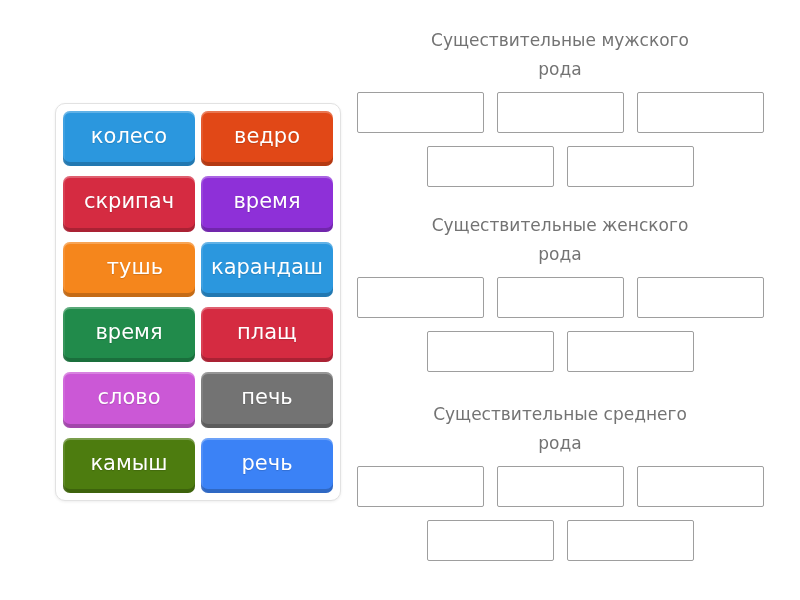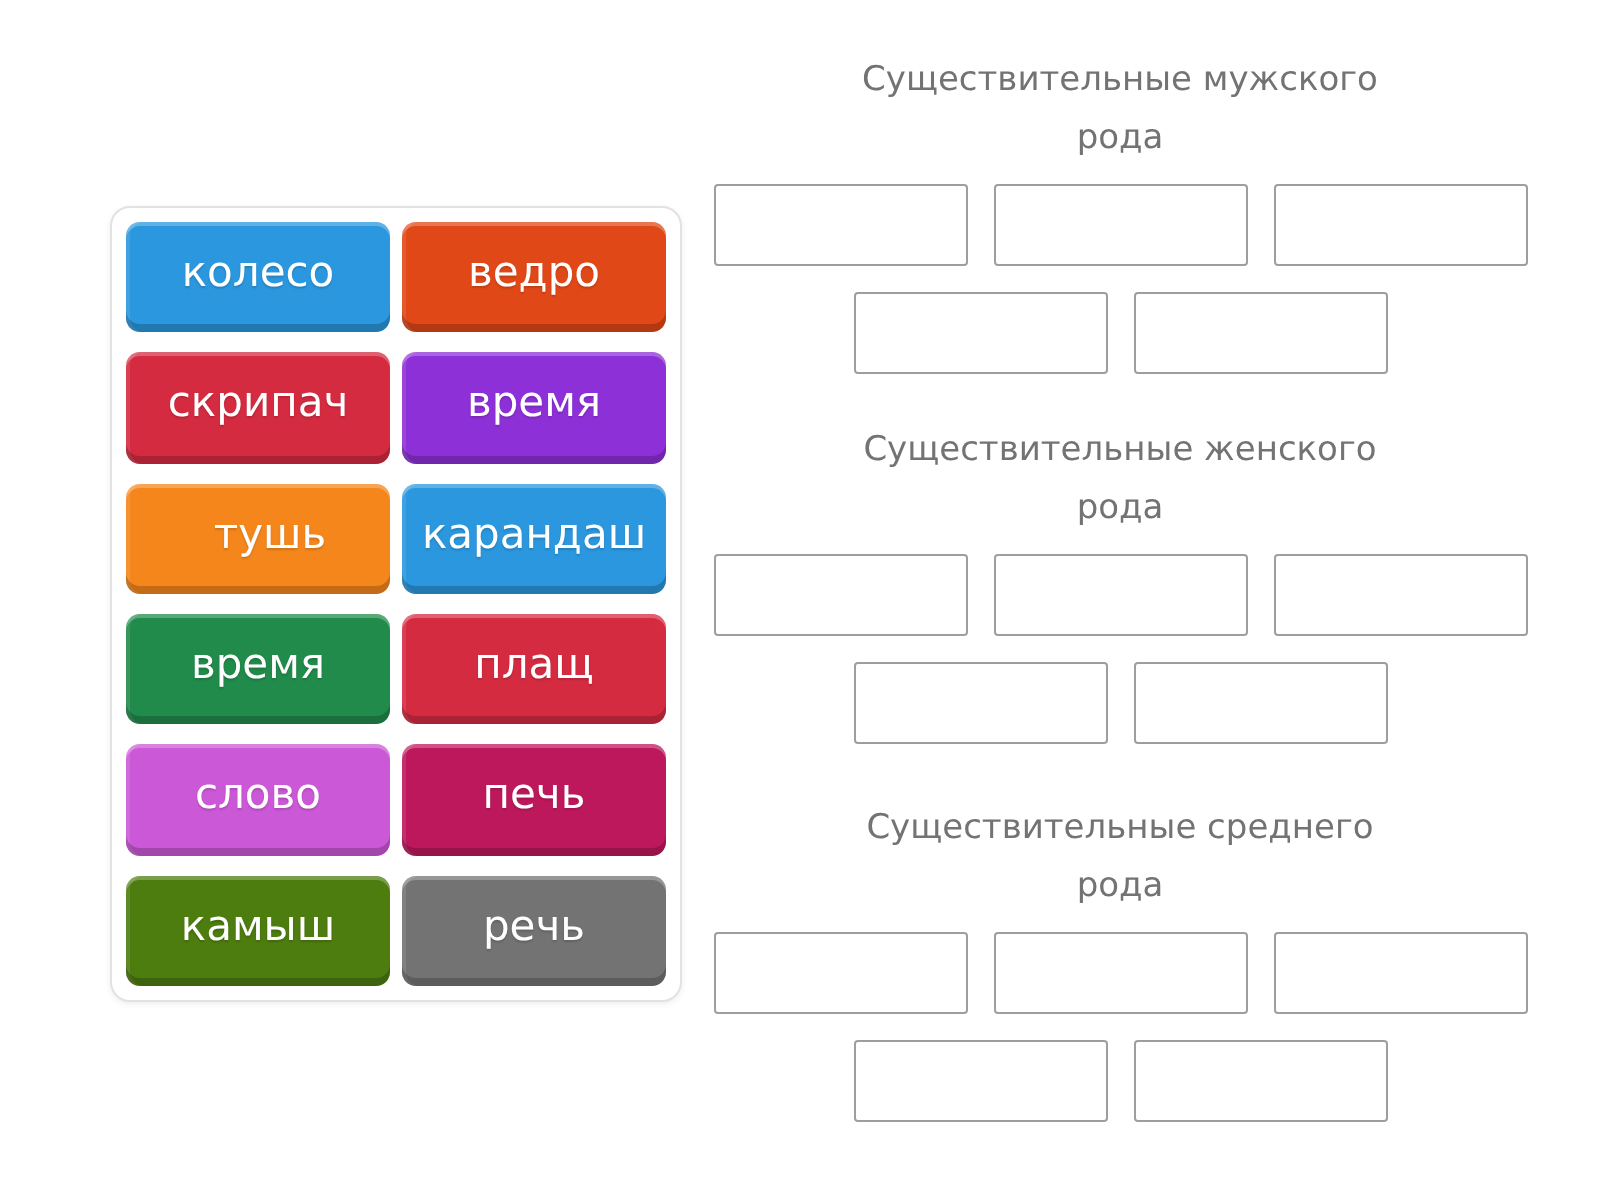--- a/index.html
+++ b/index.html
@@ -94,23 +94,23 @@
   <div class="board">
     <div class="tile" style="background-color: rgb(43, 151, 222);">колесо</div>
     <div class="tile" style="background-color: rgb(225, 72, 23);">ведро</div>
     <div class="tile" style="background-color: rgb(213, 43, 65);">скрипач</div>
     <div class="tile" style="background-color: rgb(142, 48, 216);">время</div>
     <div class="tile" style="background-color: rgb(245, 134, 28); padding-left: 12px;">тушь</div>
     <div class="tile" style="background-color: rgb(43, 151, 222);">карандаш</div>
     <div class="tile" style="background-color: rgb(33, 139, 75);">время</div>
     <div class="tile" style="background-color: rgb(213, 43, 65);">плащ</div>
     <div class="tile" style="background-color: rgb(203, 88, 214);">слово</div>
-    <div class="tile" style="background-color: #be185d;">печь</div>
+    <div class="tile" style="background-color: #737373;">печь</div>
     <div class="tile" style="background-color: #4d7c0f;">камыш</div>
-    <div class="tile" style="background-color: #737373;">речь</div>
+    <div class="tile" style="background-color: #3b82f6;">речь</div>
   </div>
 
   <div class="group g1">
     <div class="group-title">Существительные мужского рода</div>
     <div class="slot-row">
       <div class="slot"></div>
       <div class="slot"></div>
       <div class="slot"></div>
     </div>
     <div class="slot-row">

